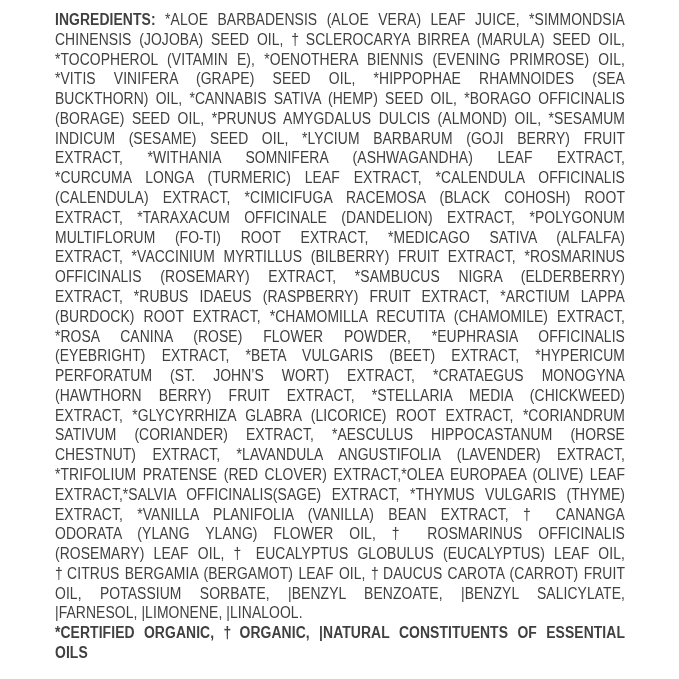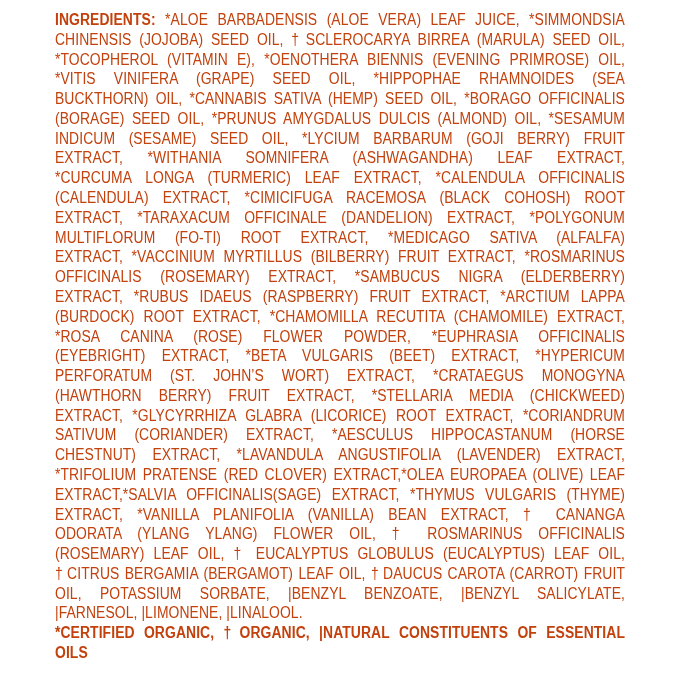--- a/index.html
+++ b/index.html
@@ -7,21 +7,21 @@
     padding: 0;
     background: #ffffff;
   }
   .page {
     position: relative;
     width: 679px;
     height: 679px;
     background: #ffffff;
     overflow: hidden;
     font-family: "Liberation Sans", "DejaVu Sans", sans-serif;
-    color: #c2410c;
+    color: #404040;
   }
   .textblock {
     position: absolute;
     left: 55px;
     top: 10px;
     width: 648px;
     transform: scaleX(0.8796);
     transform-origin: 0 0;
     font-size: 15.8px;
     line-height: 19.78px;

